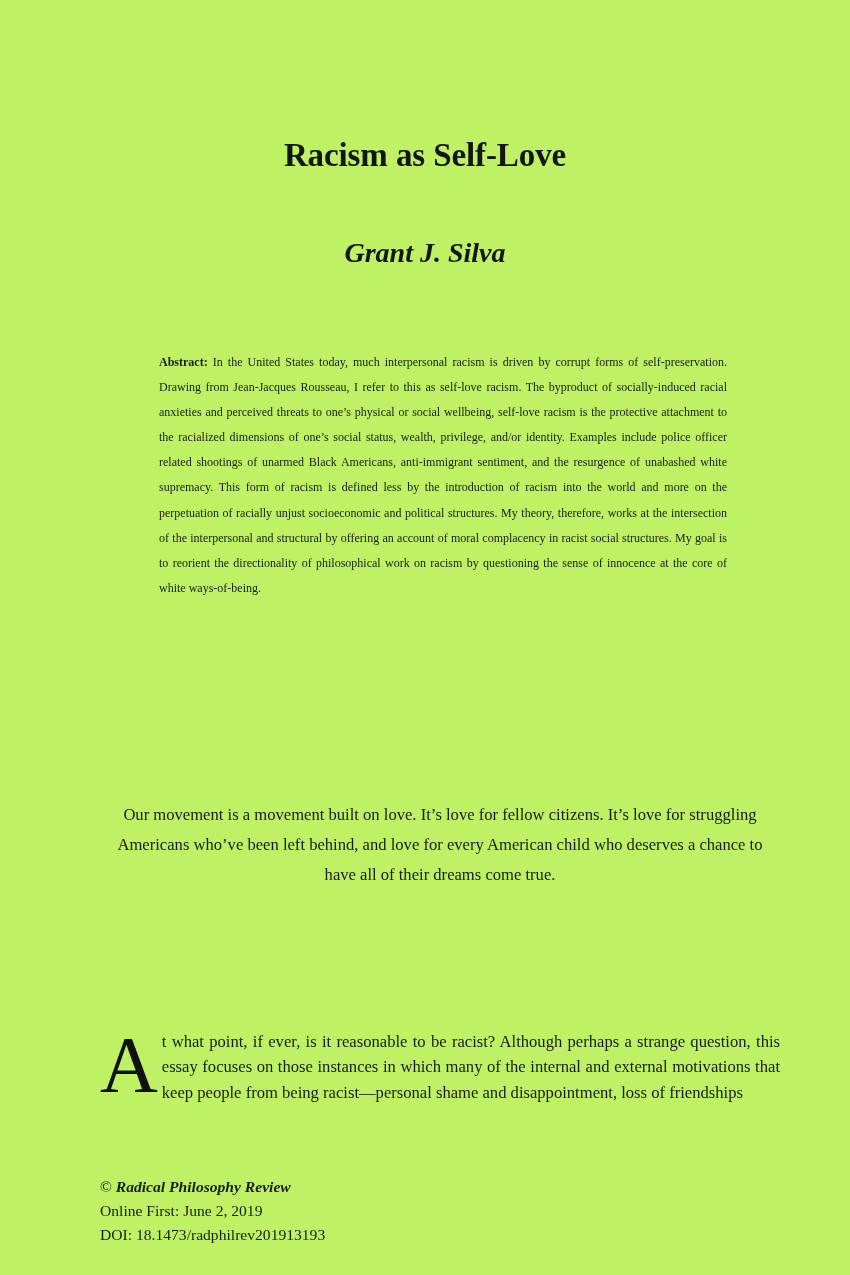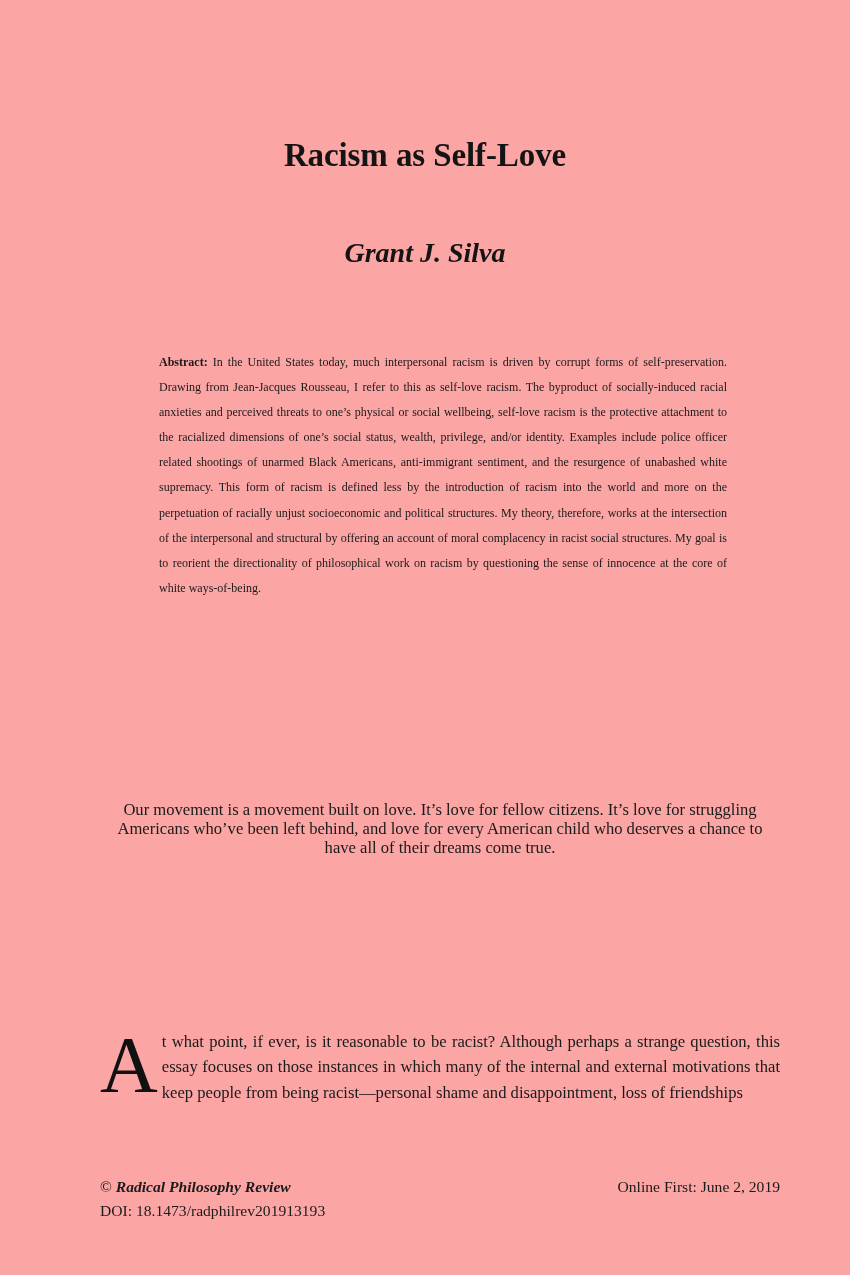--- a/index.html
+++ b/index.html
@@ -12,21 +12,21 @@
     font-family: "Liberation Serif", "DejaVu Serif", serif;
     color: #1a1a1a;
     -webkit-font-smoothing: antialiased;
   }
 
   .page {
     position: relative;
     width: 850px;
     height: 1275px;
     margin: 0 auto;
-    background: #fca5a5;
+    background: #bef264;
     overflow: hidden;
     box-sizing: border-box;
   }
 
   
   .title-block {
     position: absolute;
     top: 136px;
     left: 100px;
     width: 650px;
@@ -69,21 +69,21 @@
   .abstract-label {
     font-weight: bold;
   }
 
   
   .epigraph {
     position: absolute;
     left: 100px;
     width: 680px;
     font-size: 16.6px;
-    line-height: 19px;
+    line-height: 30px;
     color: #1a1a1a;
   }
 
   .epigraph-1 {
     top: 800px;
     text-align: center;
   }
 
   .epigraph-1 .quote-body {
     display: block;
@@ -135,20 +135,21 @@
     width: 680px;
     font-size: 15.6px;
     line-height: 24px;
     color: #1a1a1a;
   }
 
   .footer-row {
     display: flex;
     justify-content: space-between;
     align-items: baseline;
+    flex-direction: column;
   }
 
   .footer-journal {
     font-weight: bold;
     font-style: italic;
   }
 
   .footer-copy-symbol {
     font-weight: normal;
     font-style: normal;

